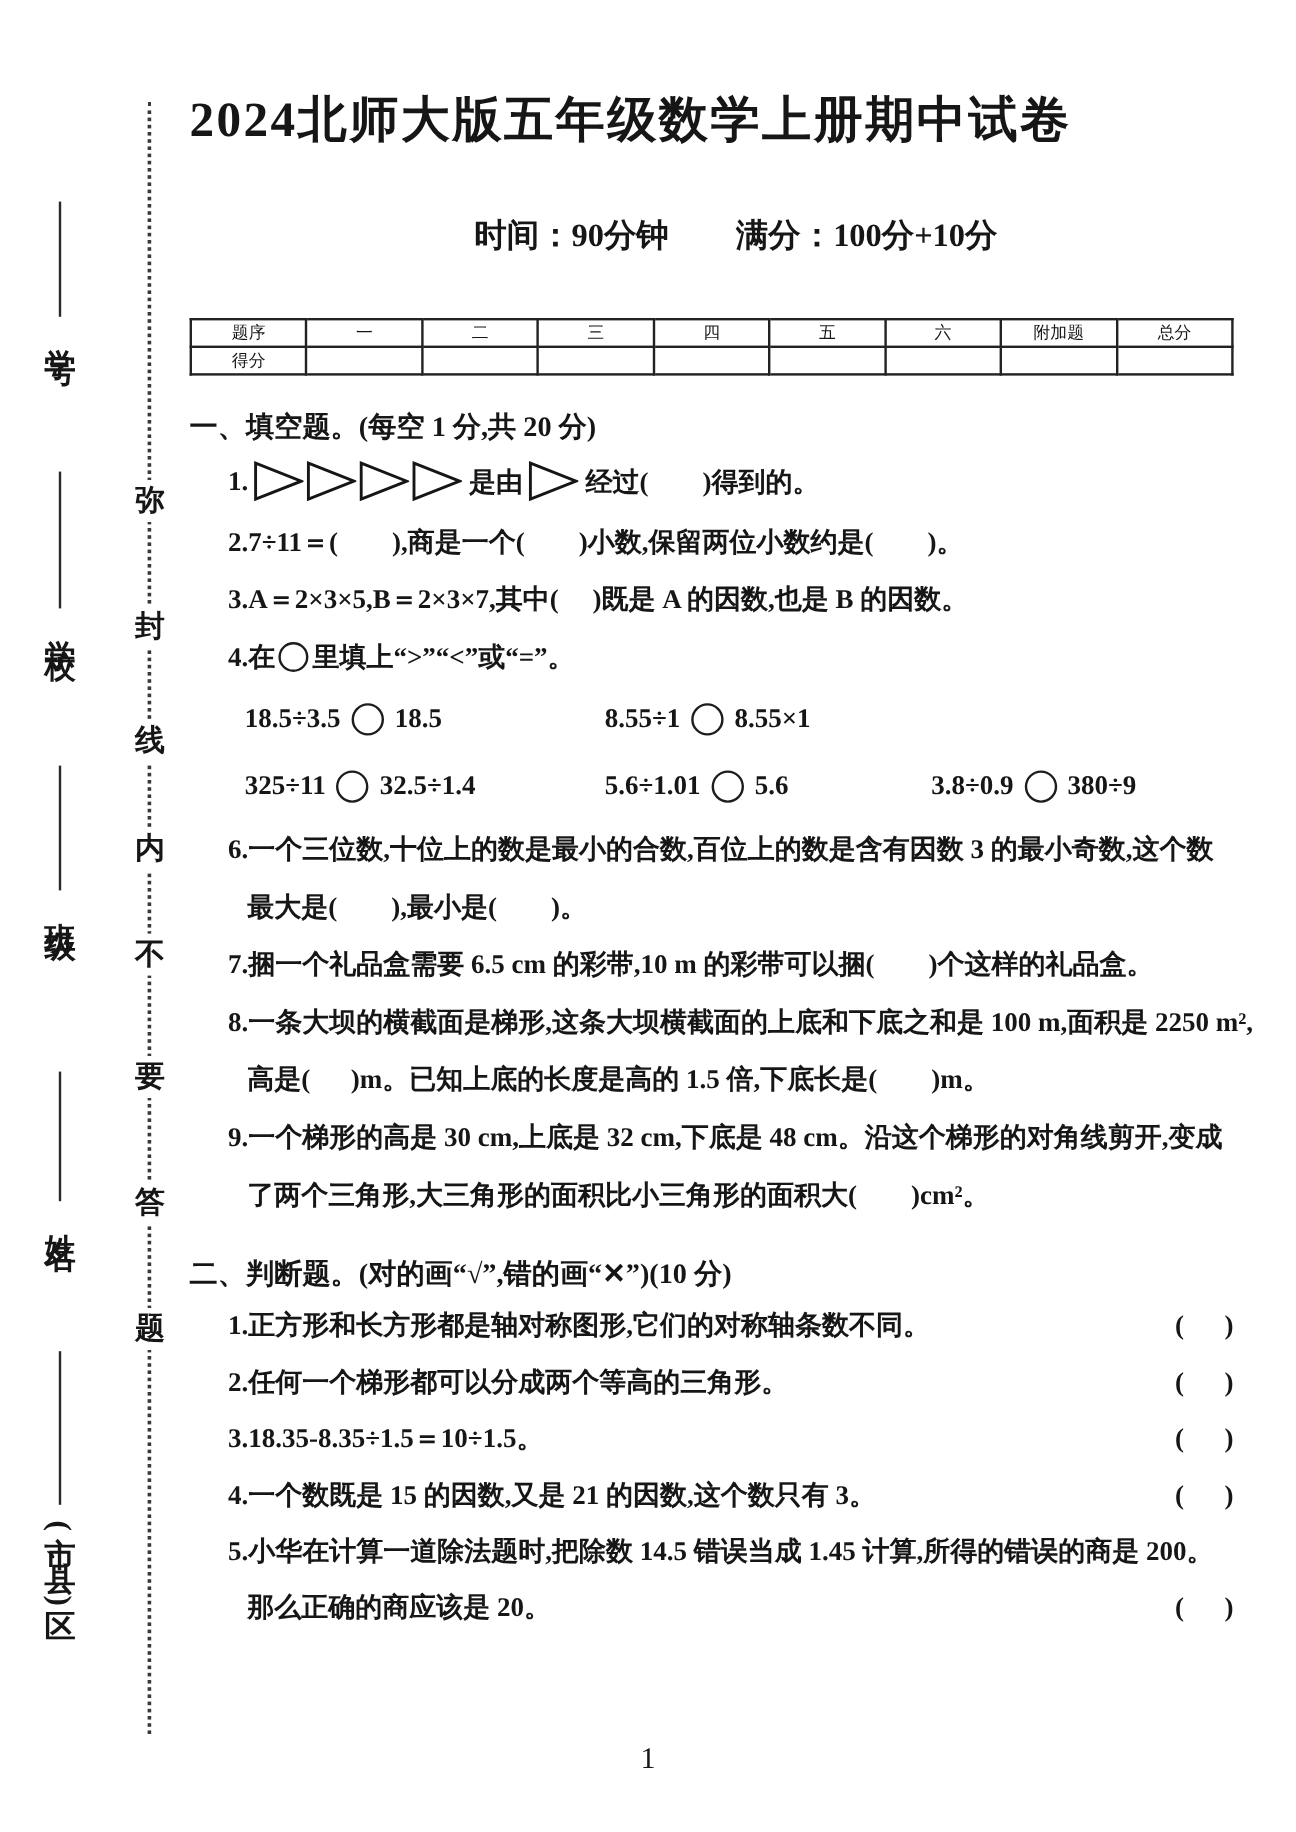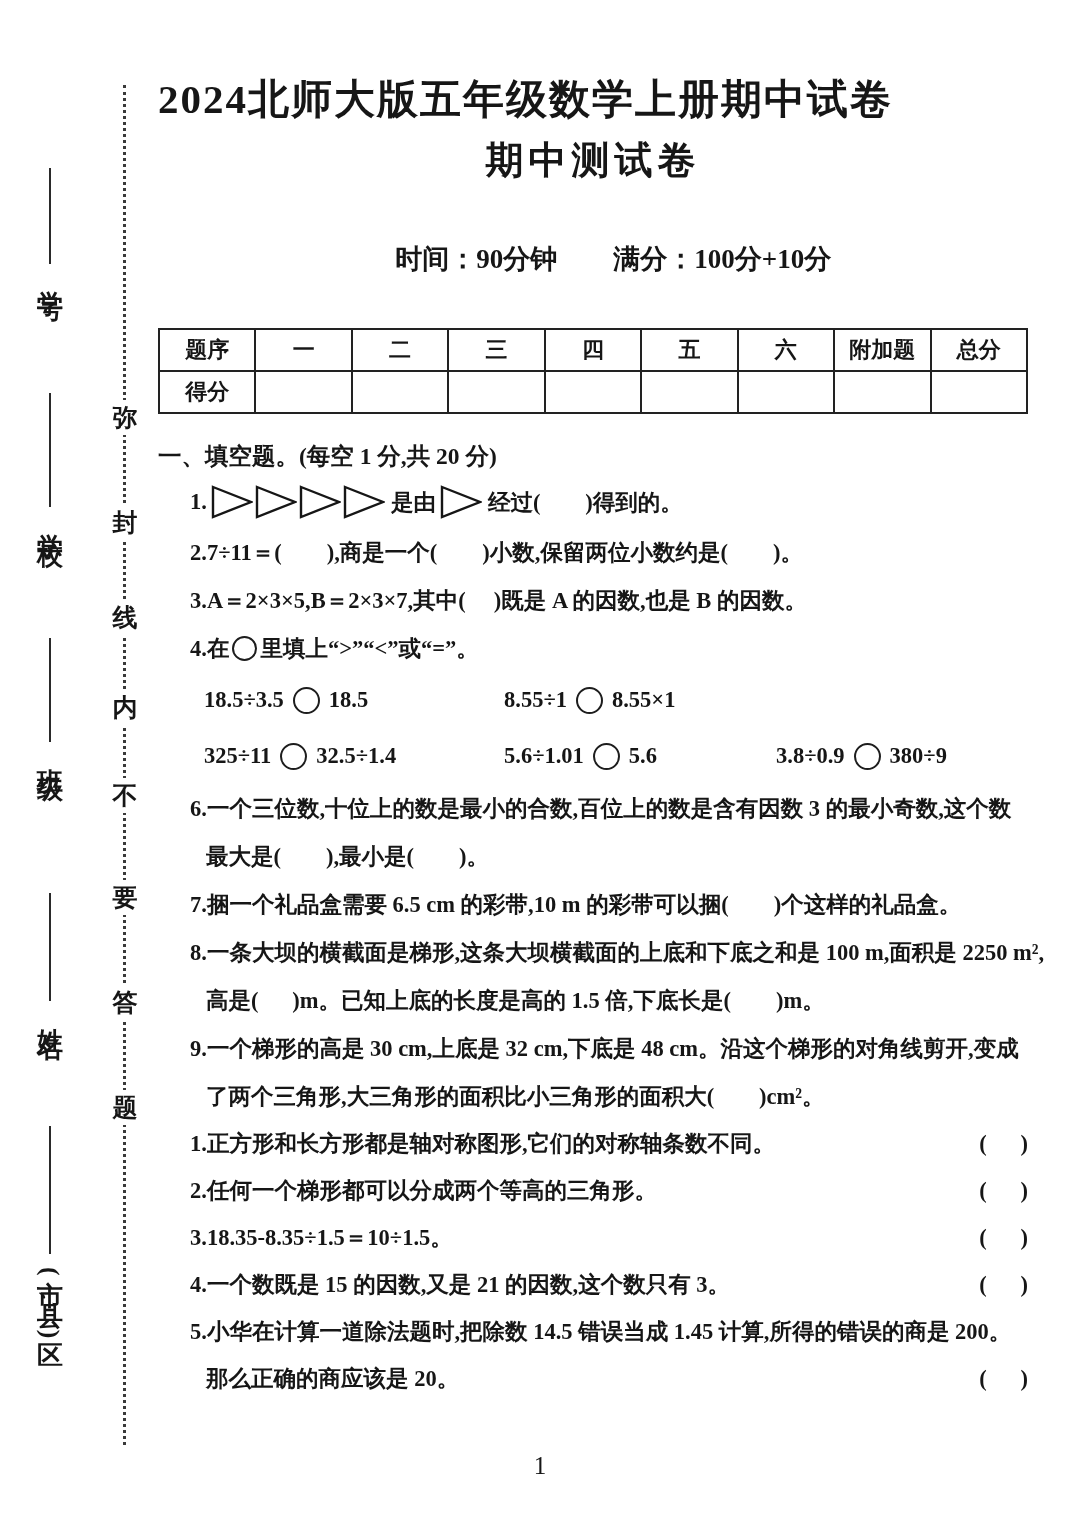--- a/index.html
+++ b/index.html
@@ -22,21 +22,21 @@
   .seal-char { position:absolute; left:50%; transform:translateX(-50%); background:#fff; font-size:25px; font-weight:700; padding:5px 0; line-height:1; }
 
   
   .main { position:absolute; left:158px; top:76px; width:870px; }
   .title { font-size:41px; font-weight:700; letter-spacing:2px; line-height:1.15; }
   .subtitle { text-align:center; font-size:38px; font-weight:700; letter-spacing:5px; margin-top:12px; }
   .info { text-align:center; font-size:27px; font-weight:700; margin-top:24px; white-space:pre; }
   .info .gap { display:inline-block; width:56px; }
 
   table.score-table { width:100%; border-collapse:collapse; table-layout:fixed; margin-top:20px; }
-  .score-table td { border:2px solid #222; height:42px; text-align:center; font-size:22px; font-weight:700; vertical-align:middle; }
+  .score-table td { border:2px solid #222; height:23px; text-align:center; font-size:14px; font-weight:400; vertical-align:middle; }
 
   .sec-heading { font-size:23.5px; font-weight:700; margin-top:22px; height:40px; display:flex; align-items:center; white-space:pre; }
 
   .q-line { font-size:22.5px; font-weight:700; min-height:48px; display:flex; align-items:center; padding-left:32px; white-space:pre; }
   .q-line.cont { padding-left:48px; }
   .q-line span { white-space:pre; }
 
   .tri-group { display:inline-flex; align-items:center; margin:0 4px; }
   .tri-group svg { display:block; margin-right:2px; }
 
@@ -85,21 +85,20 @@
     <span class="seal-char" style="top:605px">内</span>
     <span class="seal-char" style="top:693px">不</span>
     <span class="seal-char" style="top:795px">要</span>
     <span class="seal-char" style="top:900px">答</span>
     <span class="seal-char" style="top:1005px">题</span>
   </div>
 
   <div class="main">
 
     <h1 class="title">2024北师大版五年级数学上册期中试卷</h1>
-    <h2 class="subtitle">期中测试卷</h2>
 
     <div class="info">
       <span>时间：90分钟</span><span class="gap"></span><span>满分：100分+10分</span>
     </div>
 
     <table class="score-table">
       <tbody>
           <tr>
         <td>题序</td>
         <td>一</td>
@@ -182,20 +181,21 @@
     </div>
 
     <div class="q-line">6.一个三位数,十位上的数是最小的合数,百位上的数是含有因数 3 的最小奇数,这个数</div>
     <div class="q-line cont">最大是(        ),最小是(        )。</div>
     <div class="q-line">7.捆一个礼品盒需要 6.5 cm 的彩带,10 m 的彩带可以捆(        )个这样的礼品盒。</div>
     <div class="q-line">8.一条大坝的横截面是梯形,这条大坝横截面的上底和下底之和是 100 m,面积是 2250 m²,</div>
     <div class="q-line cont">高是(      )m。已知上底的长度是高的 1.5 倍,下底长是(        )m。</div>
     <div class="q-line">9.一个梯形的高是 30 cm,上底是 32 cm,下底是 48 cm。沿这个梯形的对角线剪开,变成</div>
     <div class="q-line cont">了两个三角形,大三角形的面积比小三角形的面积大(        )cm²。</div>
 
+    <div class="sec-heading">二、判断题。(对的画“√”,错的画“✕”)(10 分)</div>
 
     <div class="j-row">
       <span>1.正方形和长方形都是轴对称图形,它们的对称轴条数不同。</span>
       <span>(      )</span>
     </div>
     <div class="j-row">
       <span>2.任何一个梯形都可以分成两个等高的三角形。</span>
       <span>(      )</span>
     </div>
     <div class="j-row">

